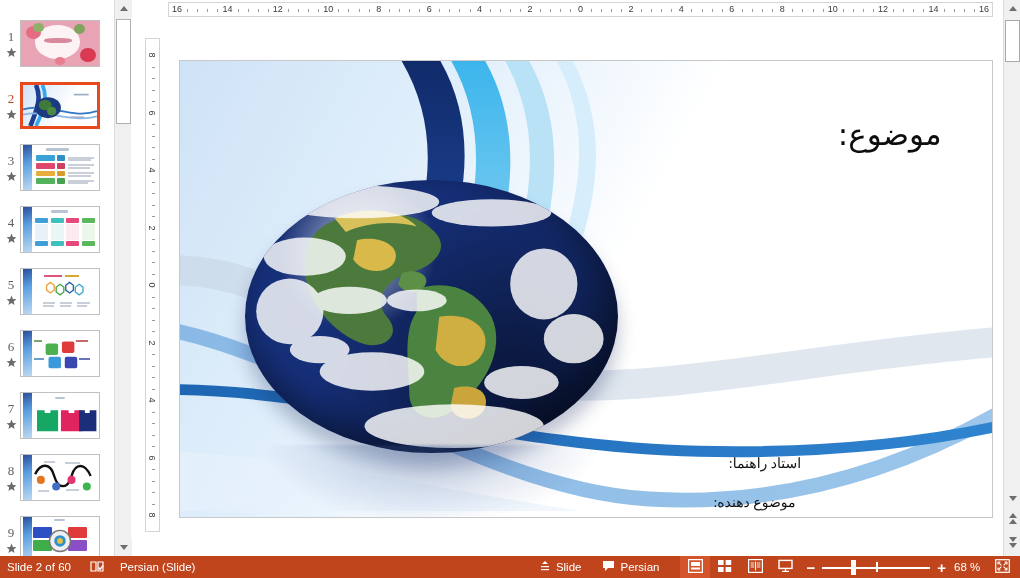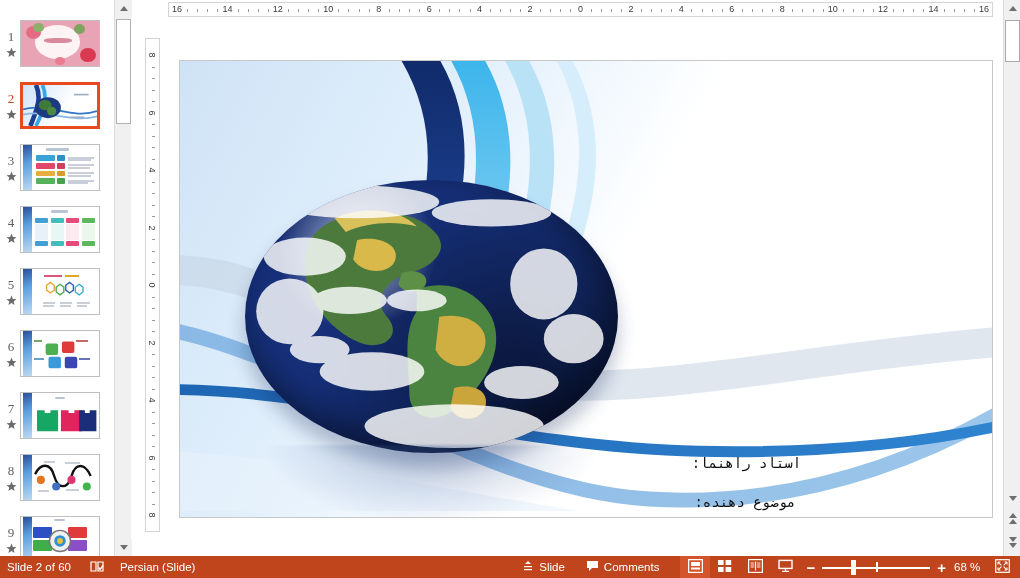--- a/index.html
+++ b/index.html
@@ -141,21 +141,21 @@
   }
 
   .slide-title {
     position: absolute; right: 6.2%; top: 12%;
     font-size: 31px; color: #0d0d0d; direction: rtl;
     font-family: "DejaVu Sans", sans-serif; font-weight: 400;
     white-space: nowrap;
   }
   .slide-sub1, .slide-sub2 {
     position: absolute; direction: rtl; color: #111;
-    font-size: 14px; font-family: Liberation Mono, monospace;
+    font-size: 14px; font-family: Liberation Serif, serif;
     white-space: nowrap;
   }
   .slide-sub1 { right: 23.5%; top: 86.5%; }
   .slide-sub2 { right: 24.2%; top: 95%; }
 
   
   .v-scroll {
     position: absolute; right: 0; top: 0; width: 17px; height: 556px;
     background: #f0f0f0; border-left: 1px solid #dcdcdc;
   }
@@ -640,20 +640,21 @@
               <ellipse cx="34" cy="70" rx="14" ry="7"></ellipse>
               <ellipse cx="56" cy="90" rx="24" ry="8"></ellipse>
               <ellipse cx="74" cy="74" rx="10" ry="6"></ellipse>
               <ellipse cx="20" cy="62" rx="8" ry="5"></ellipse>
             </g>
           </svg>
         </div>
         <div class="globe-reflect"></div>
       </div>
 
+      <div class="slide-title">موضوع:</div>
       <div class="slide-sub1">استاد راهنما:</div>
       <div class="slide-sub2">موضوع دهنده:</div>
     </div>
   </div>
 
   <div class="v-scroll">
     <div class="sb-arrow top">
       <span class="tri up"></span>
     </div>
     <div class="v-thumb"></div>
@@ -705,21 +706,21 @@
       </span>
       <span>Slide</span>
     </div>
 
     <div class="st-item" style="padding-left:14px">
       <span>
         <svg width="13" height="12" viewBox="0 0 13 12">
           <path d="M1,1 h11 v7 h-6 l-3,3 v-3 h-2 z" fill="#fff"></path>
         </svg>
       </span>
-      <span>Comments</span>
+      <span>Persian</span>
     </div>
 
     <div style="width:14px"></div>
 
     <div class="view-btn active">
       <span>
         <svg width="15" height="14" viewBox="0 0 15 14">
           <rect x="0.6" y="0.6" width="13.8" height="12.8" fill="none" stroke="#fff" stroke-width="1.3"></rect>
           <rect x="3" y="3" width="9" height="4" fill="#fff"></rect>
           <rect x="3" y="8.5" width="9" height="2" fill="#fff"></rect>

